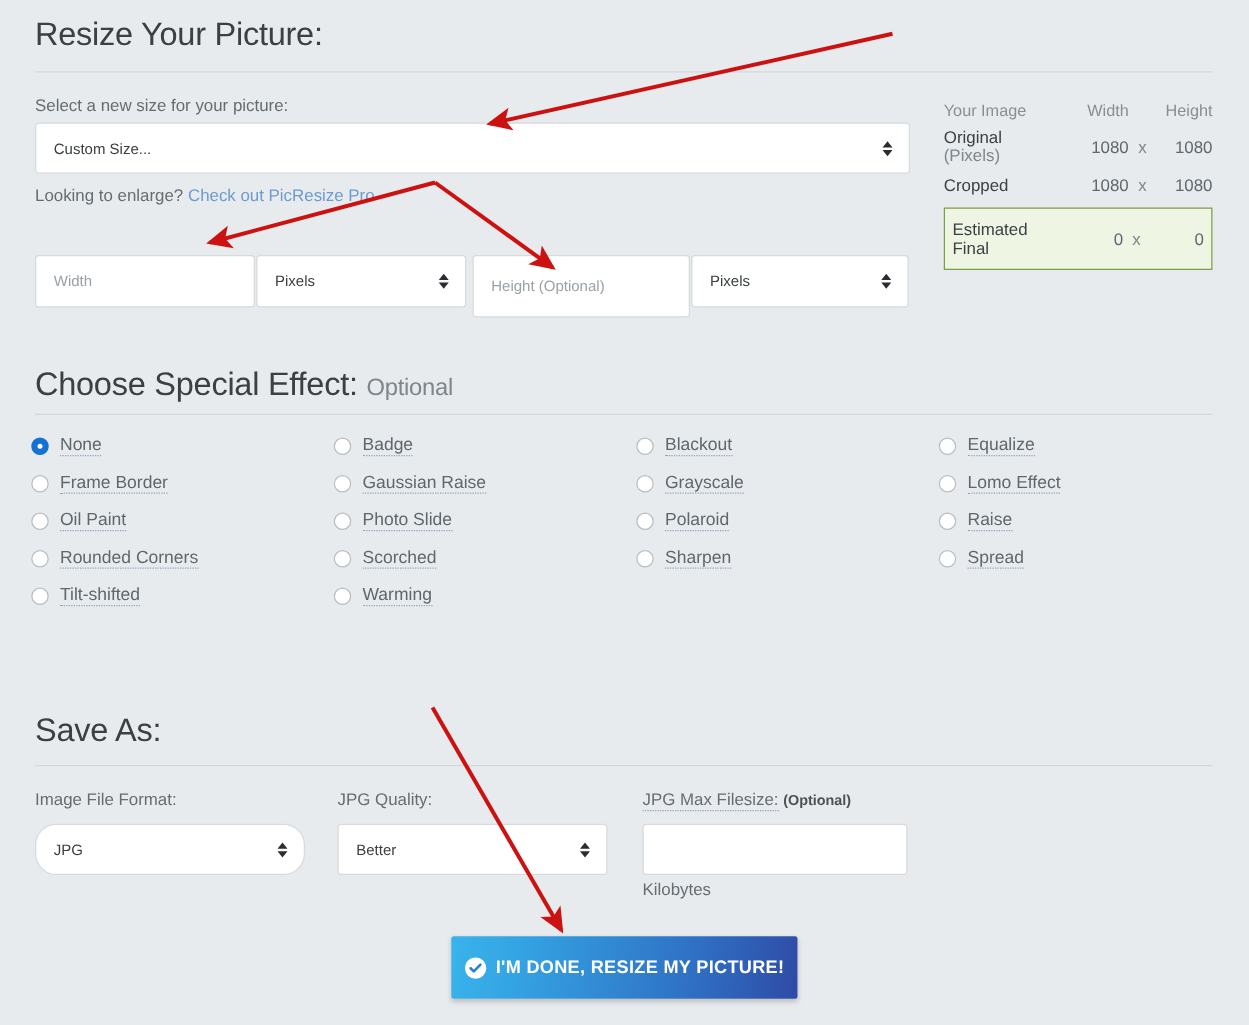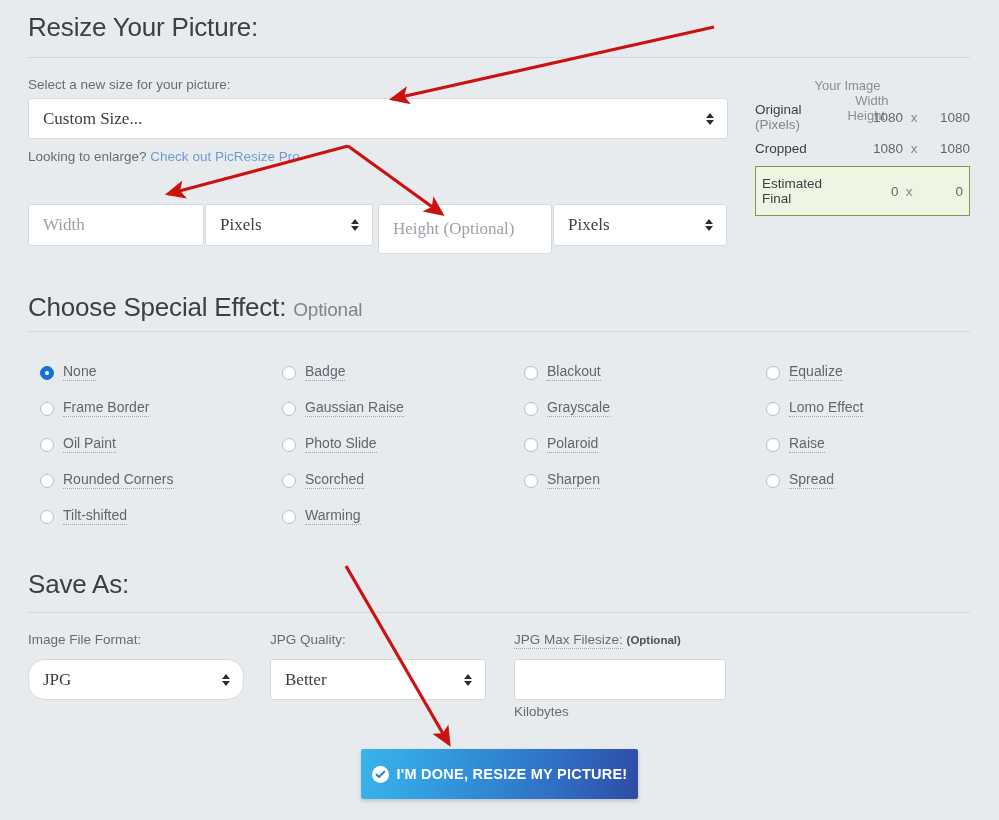--- a/index.html
+++ b/index.html
@@ -35,24 +35,24 @@
     font-size: 13.5px;
     color: #656d73;
   }
 
   
   .field {
     background: #fff;
     border: 1px solid #d6dadd;
     border-radius: 3px;
     height: 42px;
-    font-size: 17px;
+    font-size: 12px;
     color: #3c4043;
     padding: 0 14px;
-    font-family: Liberation Serif, serif;
+    font-family: Liberation Sans, sans-serif;
     display: flex;
     align-items: center;
     position: relative;
   }
   .field.placeholder { color: #9aa2a8; }
   .select-arrows {
     position: absolute;
     right: 13px;
     top: 50%;
     transform: translateY(-50%);
@@ -70,44 +70,43 @@
     border-right: 4px solid transparent;
   }
   .select-arrows i.up { border-bottom: 5px solid #2a2d30; }
   .select-arrows i.dn { border-top: 5px solid #2a2d30; }
 
   .link { color: #6b9bd2; text-decoration: none; }
 
   
   .stats { position: absolute; left: 755px; top: 78px; width: 215px; }
   .stats-row { display: flex; align-items: center; }
-  .stats-head { font-size: 13px; color: #868f95; flex-direction: column; }
+  .stats-head { font-size: 13px; color: #868f95; }
   .stats-lbl { font-size: 13.5px; color: #3c4043; }
   .stats-lbl.muted { color: #7d868c; }
   .stats-val { font-size: 13.5px; color: #5f686e; }
   .c-name { width: 96px; }
   .c-w { width: 52px; text-align: right; }
   .c-x { width: 22px; text-align: center; color:#7d868c; }
   .c-h { width: 45px; text-align: right; }
   .est-box {
     border: 1px solid #7a9e4a;
     background: #eef5e3;
     padding: 5px 6px 5px 6px;
     margin-top: 6px;
   }
 
   
   .radio-grid {
     position: absolute;
-    left: 40px; top: 348px;
+    left: 25px; top: 348px;
     width: 945px;
     display: grid;
     grid-template-columns: 242px 242px 242px 220px;
-    row-gap: 19px;
-    margin-top: 16px;
+    row-gap: 13px;
   }
   .radio-item { display: flex; align-items: center; gap: 9px; }
   .radio {
     width: 14px; height: 14px;
     border-radius: 50%;
     border: 1px solid #b6bfc6;
     background: #fff;
     flex: 0 0 auto;
     position: relative;
   }

